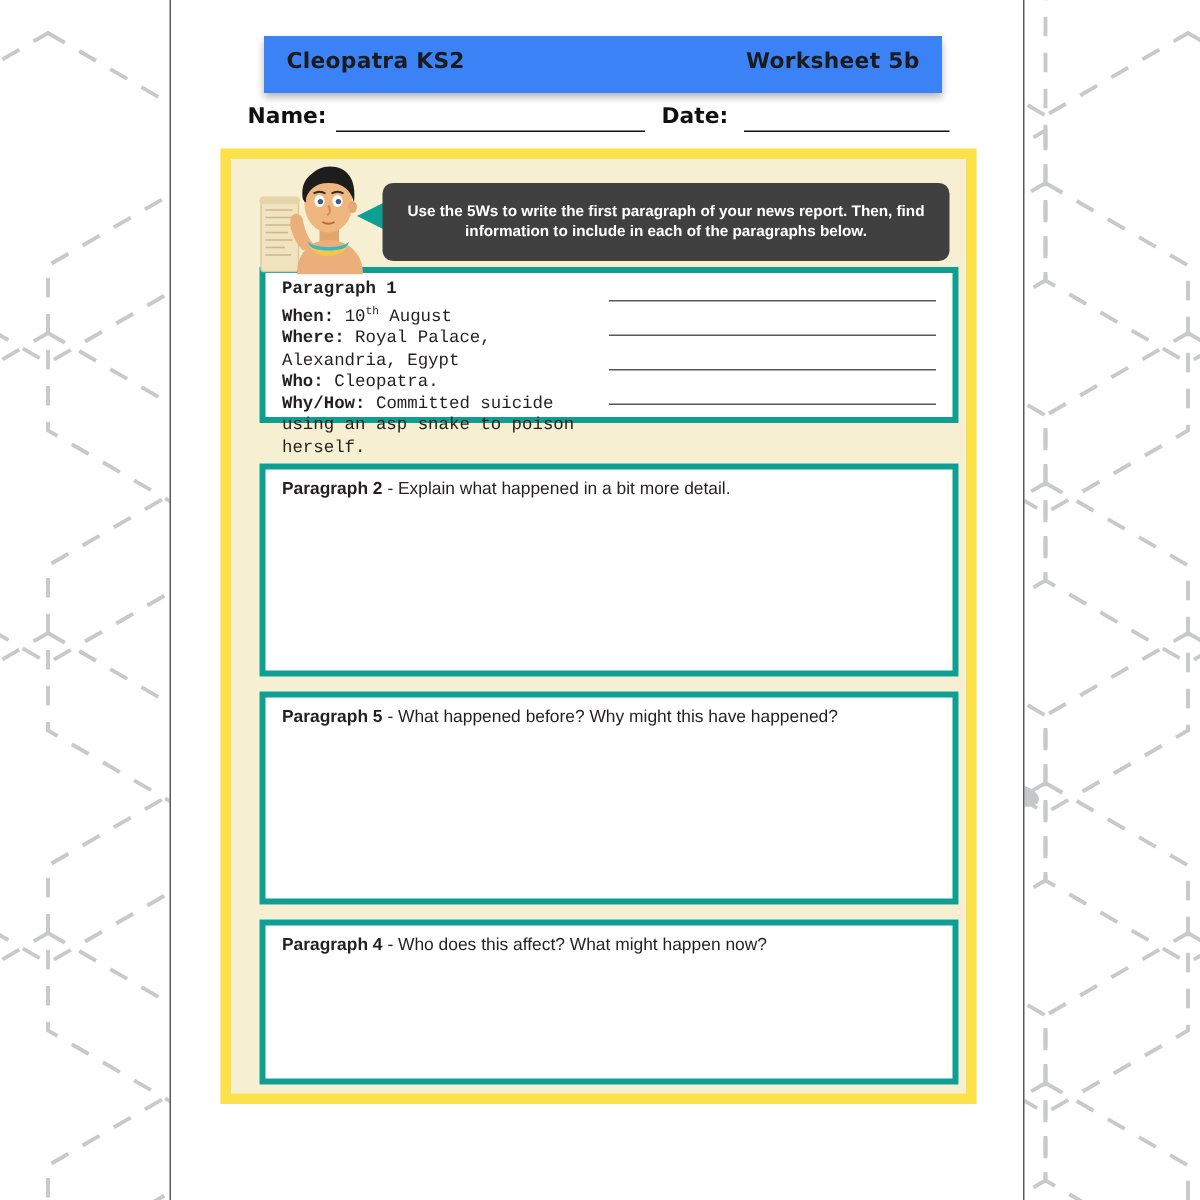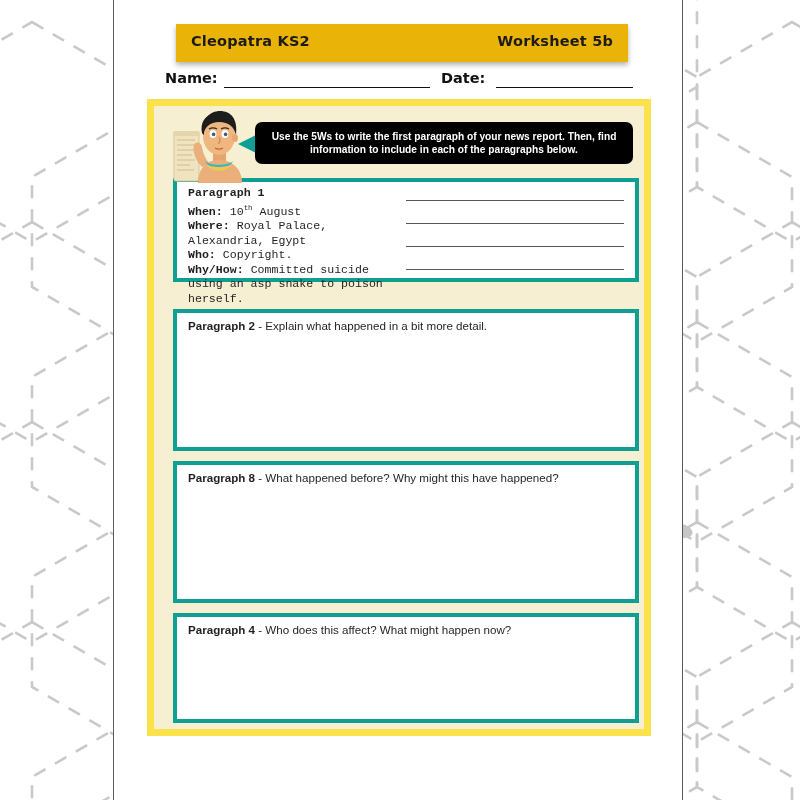--- a/index.html
+++ b/index.html
@@ -18,21 +18,21 @@
   }
 
   
   #watermarks{position:absolute;left:0;top:0;width:800px;height:800px;pointer-events:none;}
   #hexlayer{position:absolute;left:0;top:0;}
   .bee{position:absolute;opacity:1;}
 
   
   .header-plate{
     position:absolute;left:62px;top:24px;width:452px;height:38px;
-    background:#eab308;
+    background:#3b82f6;
     box-shadow:0 3px 5px rgba(0,0,0,.30);
     z-index:4;
   }
   .hdr-title,.hdr-ws{
     position:absolute;top:9px;
     font-family:"DejaVu Sans", sans-serif;
     font-weight:bold;font-size:14.5px;color:#1b1b1b;
     letter-spacing:.2px;
     white-space:nowrap;
   }
@@ -52,22 +52,22 @@
     position:absolute;left:33px;top:99px;width:504px;height:637px;
     background:#f7efd2;
     border:7px solid #fbe14a;
     box-sizing:border-box;
     z-index:3;
   }
 
   
   .char{position:absolute;left:18px;top:-1px;width:86px;height:78px;z-index:6;}
   .bubble{
-    position:absolute;left:101px;top:16px;width:378px;height:42px;
-    background:#000000;border-radius:7px;z-index:5;
+    position:absolute;left:101px;top:16px;width:378px;height:52px;
+    background:#404040;border-radius:7px;z-index:5;
     display:flex;align-items:center;justify-content:center;
   }
   .bubble-tail{
     position:absolute;left:84px;top:29px;width:0;height:0;
     border-top:9px solid transparent;border-bottom:9px solid transparent;
     border-right:18px solid #0f9e92;z-index:5;
   }
   .bubble-text{
     color:#ffffff;font-weight:bold;font-size:10.2px;line-height:13.4px;
     text-align:center;padding:0 12px;
@@ -330,21 +330,21 @@
         <div class="row">
           <b>When:</b>
           <span>10</span><sup>th</sup><span> August</span>
         </div>
         <div class="row">
           <b>Where:</b>
           <span>Royal Palace, Alexandria, Egypt</span>
         </div>
         <div class="row">
           <b>Who:</b>
-          <span>Copyright.</span>
+          <span>Cleopatra.</span>
         </div>
         <div class="row">
           <b>Why/How:</b>
           <span>Committed suicide using an asp snake to poison herself.</span>
         </div>
       </div>
       <div class="p1-lines">
         <div class="ansline"></div>
         <div class="ansline"></div>
         <div class="ansline"></div>
@@ -354,21 +354,21 @@
 
     <div class="tealbox" style="top:203px;height:142px;text-align:center;">
       <div class="p-head">
         <b>Paragraph 2</b>
         <span>- Explain what happened in a bit more detail.</span>
       </div>
     </div>
 
     <div class="tealbox" style="top:355px;height:142px;">
       <div class="p-head">
-        <b>Paragraph 8</b>
+        <b>Paragraph 5</b>
         <span>- What happened before? Why might this have happened?</span>
       </div>
     </div>
 
     <div class="tealbox" style="top:507px;height:110px;">
       <div class="p-head">
         <b>Paragraph 4</b>
         <span>- Who does this affect? What might happen now?</span>
       </div>
     </div>

